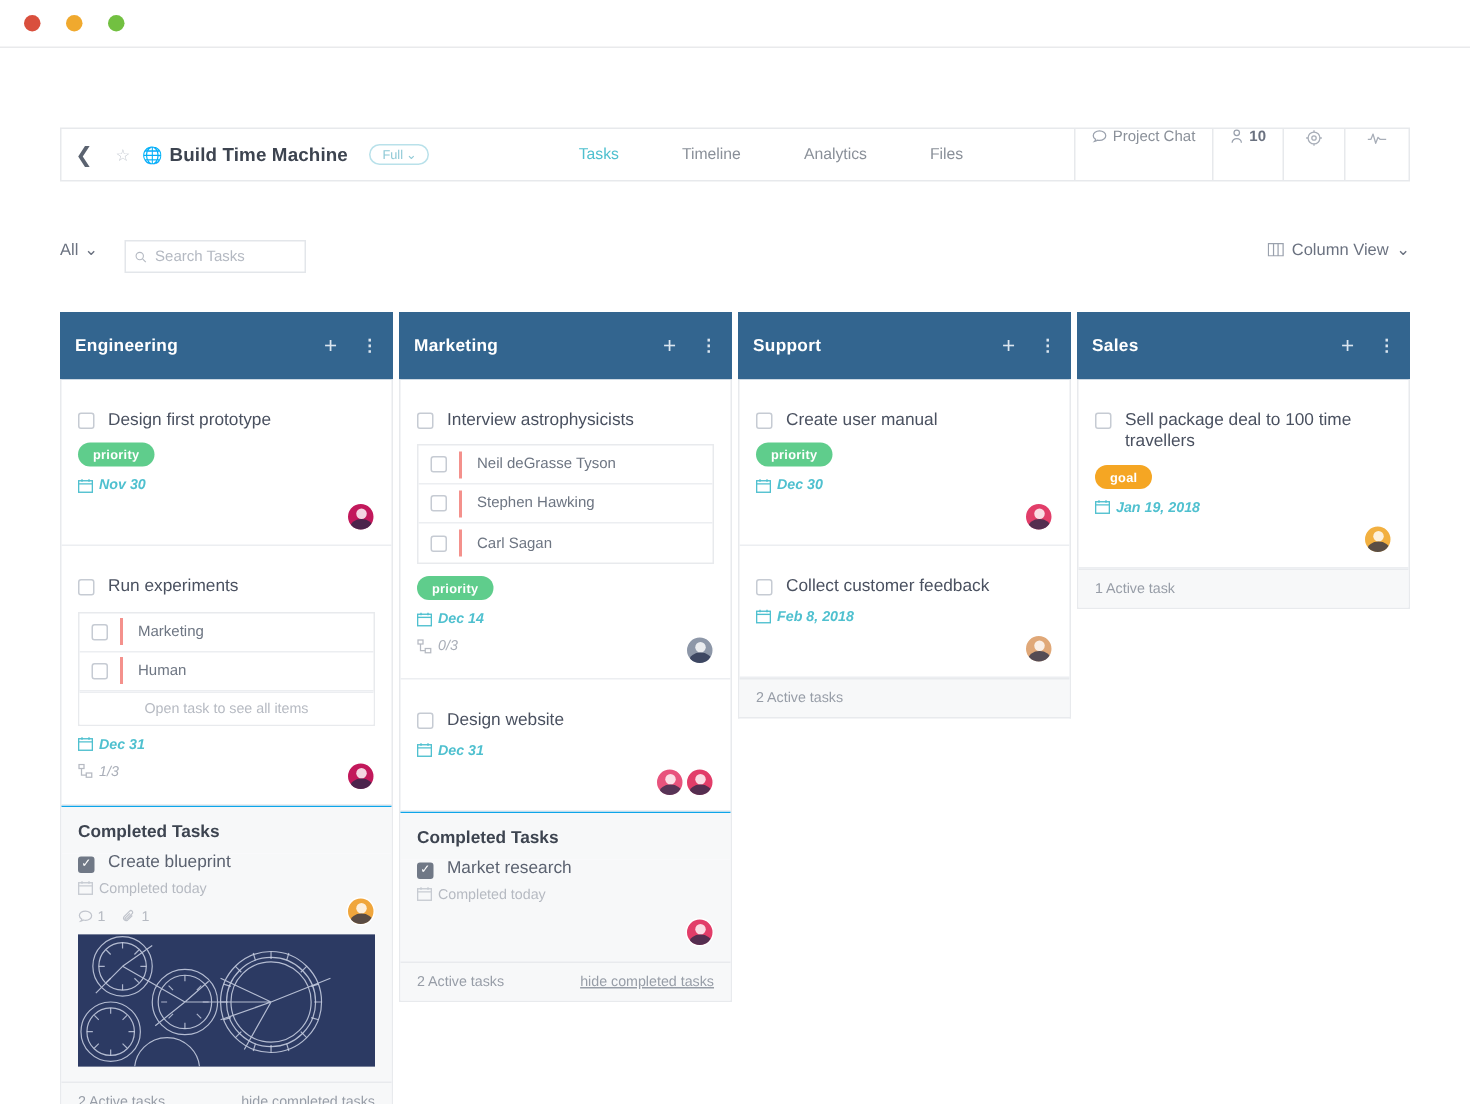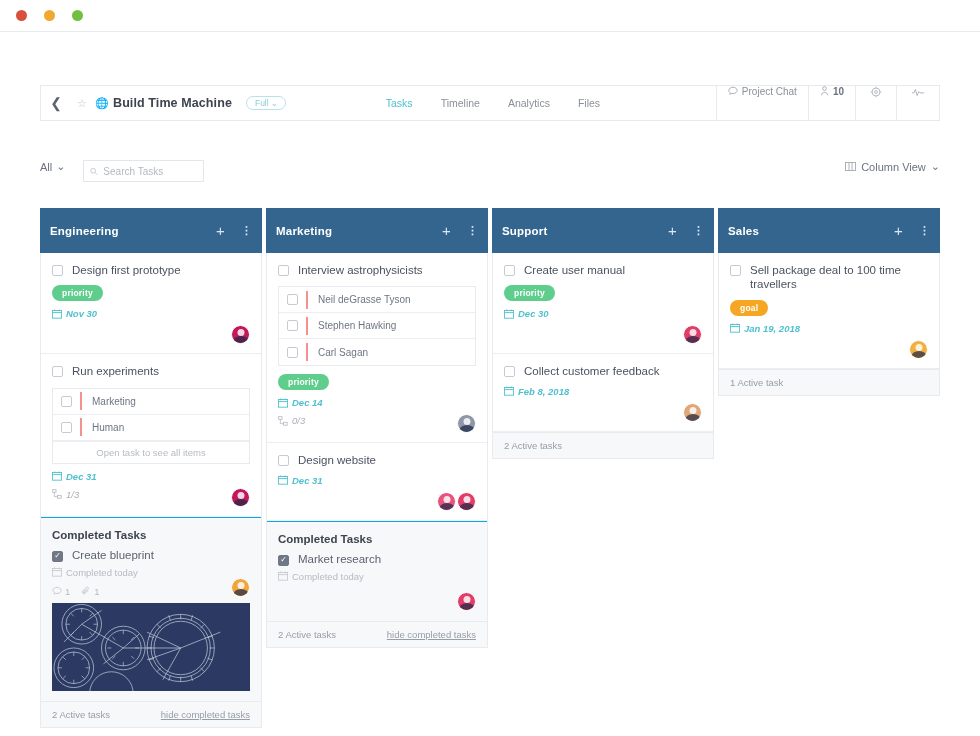--- a/index.html
+++ b/index.html
@@ -48,21 +48,21 @@
   .tb-title {
     font-size: 12.5px; font-weight: bold; color: #3d4450;
     letter-spacing: .1px; margin-left: 2px; margin-right: 14px;
     white-space: nowrap;
   }
   .tb-pill {
     border: 1px solid #b9e1ea; color: #8fc9d6; border-radius: 9px;
     font-size: 8.5px; padding: 2px 7px 2px 8px; display: flex; align-items: center; gap: 2px;
     line-height: 1; cursor: pointer;
   }
-  .tb-nav { display: flex; align-items: center; margin-left: 100px; gap: 28px; justify-content: center; }
+  .tb-nav { display: flex; align-items: center; margin-left: 100px; gap: 42px; justify-content: center; }
   .tb-nav span { font-size: 10.5px; cursor: pointer; color: #8a9099; }
   .tb-nav span.active { color: #4fc0cf; }
   .tb-right { margin-left: auto; display: flex; align-items: stretch; height: 100%; }
   .tb-seg {
     display: flex; align-items: flex-start; justify-content: center;
     padding: 0 11px; border-left: 1px solid #e7e9ec;
     font-size: 10px; color: #8a9099; gap: 4px; cursor: pointer;
   }
   .tb-seg.icononly { padding: 0 14px; }
 
@@ -97,21 +97,21 @@
   .column { width: 222px; flex: 0 0 222px; }
   .col-head {
     height: 45px; background: #33658f; color: #fff;
     display: flex; align-items: center; padding: 0 10px;
     font-size: 11.5px; font-weight: bold; letter-spacing: .2px; justify-content: space-between;
   }
   .col-head .plus { margin-left: auto; font-size: 15px; font-weight: 300; color:#dbe6f0; cursor:pointer; line-height:1;}
   .col-head .kebab { margin-left: 16px; font-size: 11px; color:#dbe6f0; cursor:pointer; letter-spacing:0; }
   .col-body { background: #fff; border: 1px solid #e8eaed; border-top: 0; }
 
-  .card { padding: 10px 11px 9px 11px; border-bottom: 1px solid #eceef1; position: relative; }
+  .card { padding: 20px 11px 9px 11px; border-bottom: 1px solid #eceef1; position: relative; }
   .card:last-child { border-bottom: 0; }
   .card-title { display: flex; align-items: flex-start; gap: 9px; }
   .chk {
     width: 11px; height: 11px; border: 1px solid #c6cbd3; border-radius: 2px;
     flex: 0 0 11px; margin-top: 2px; background: #fff; cursor: pointer;
   }
   .chk.done {
     background: #707886; border-color: #707886;
     display:flex; align-items:center; justify-content:center;
   }

